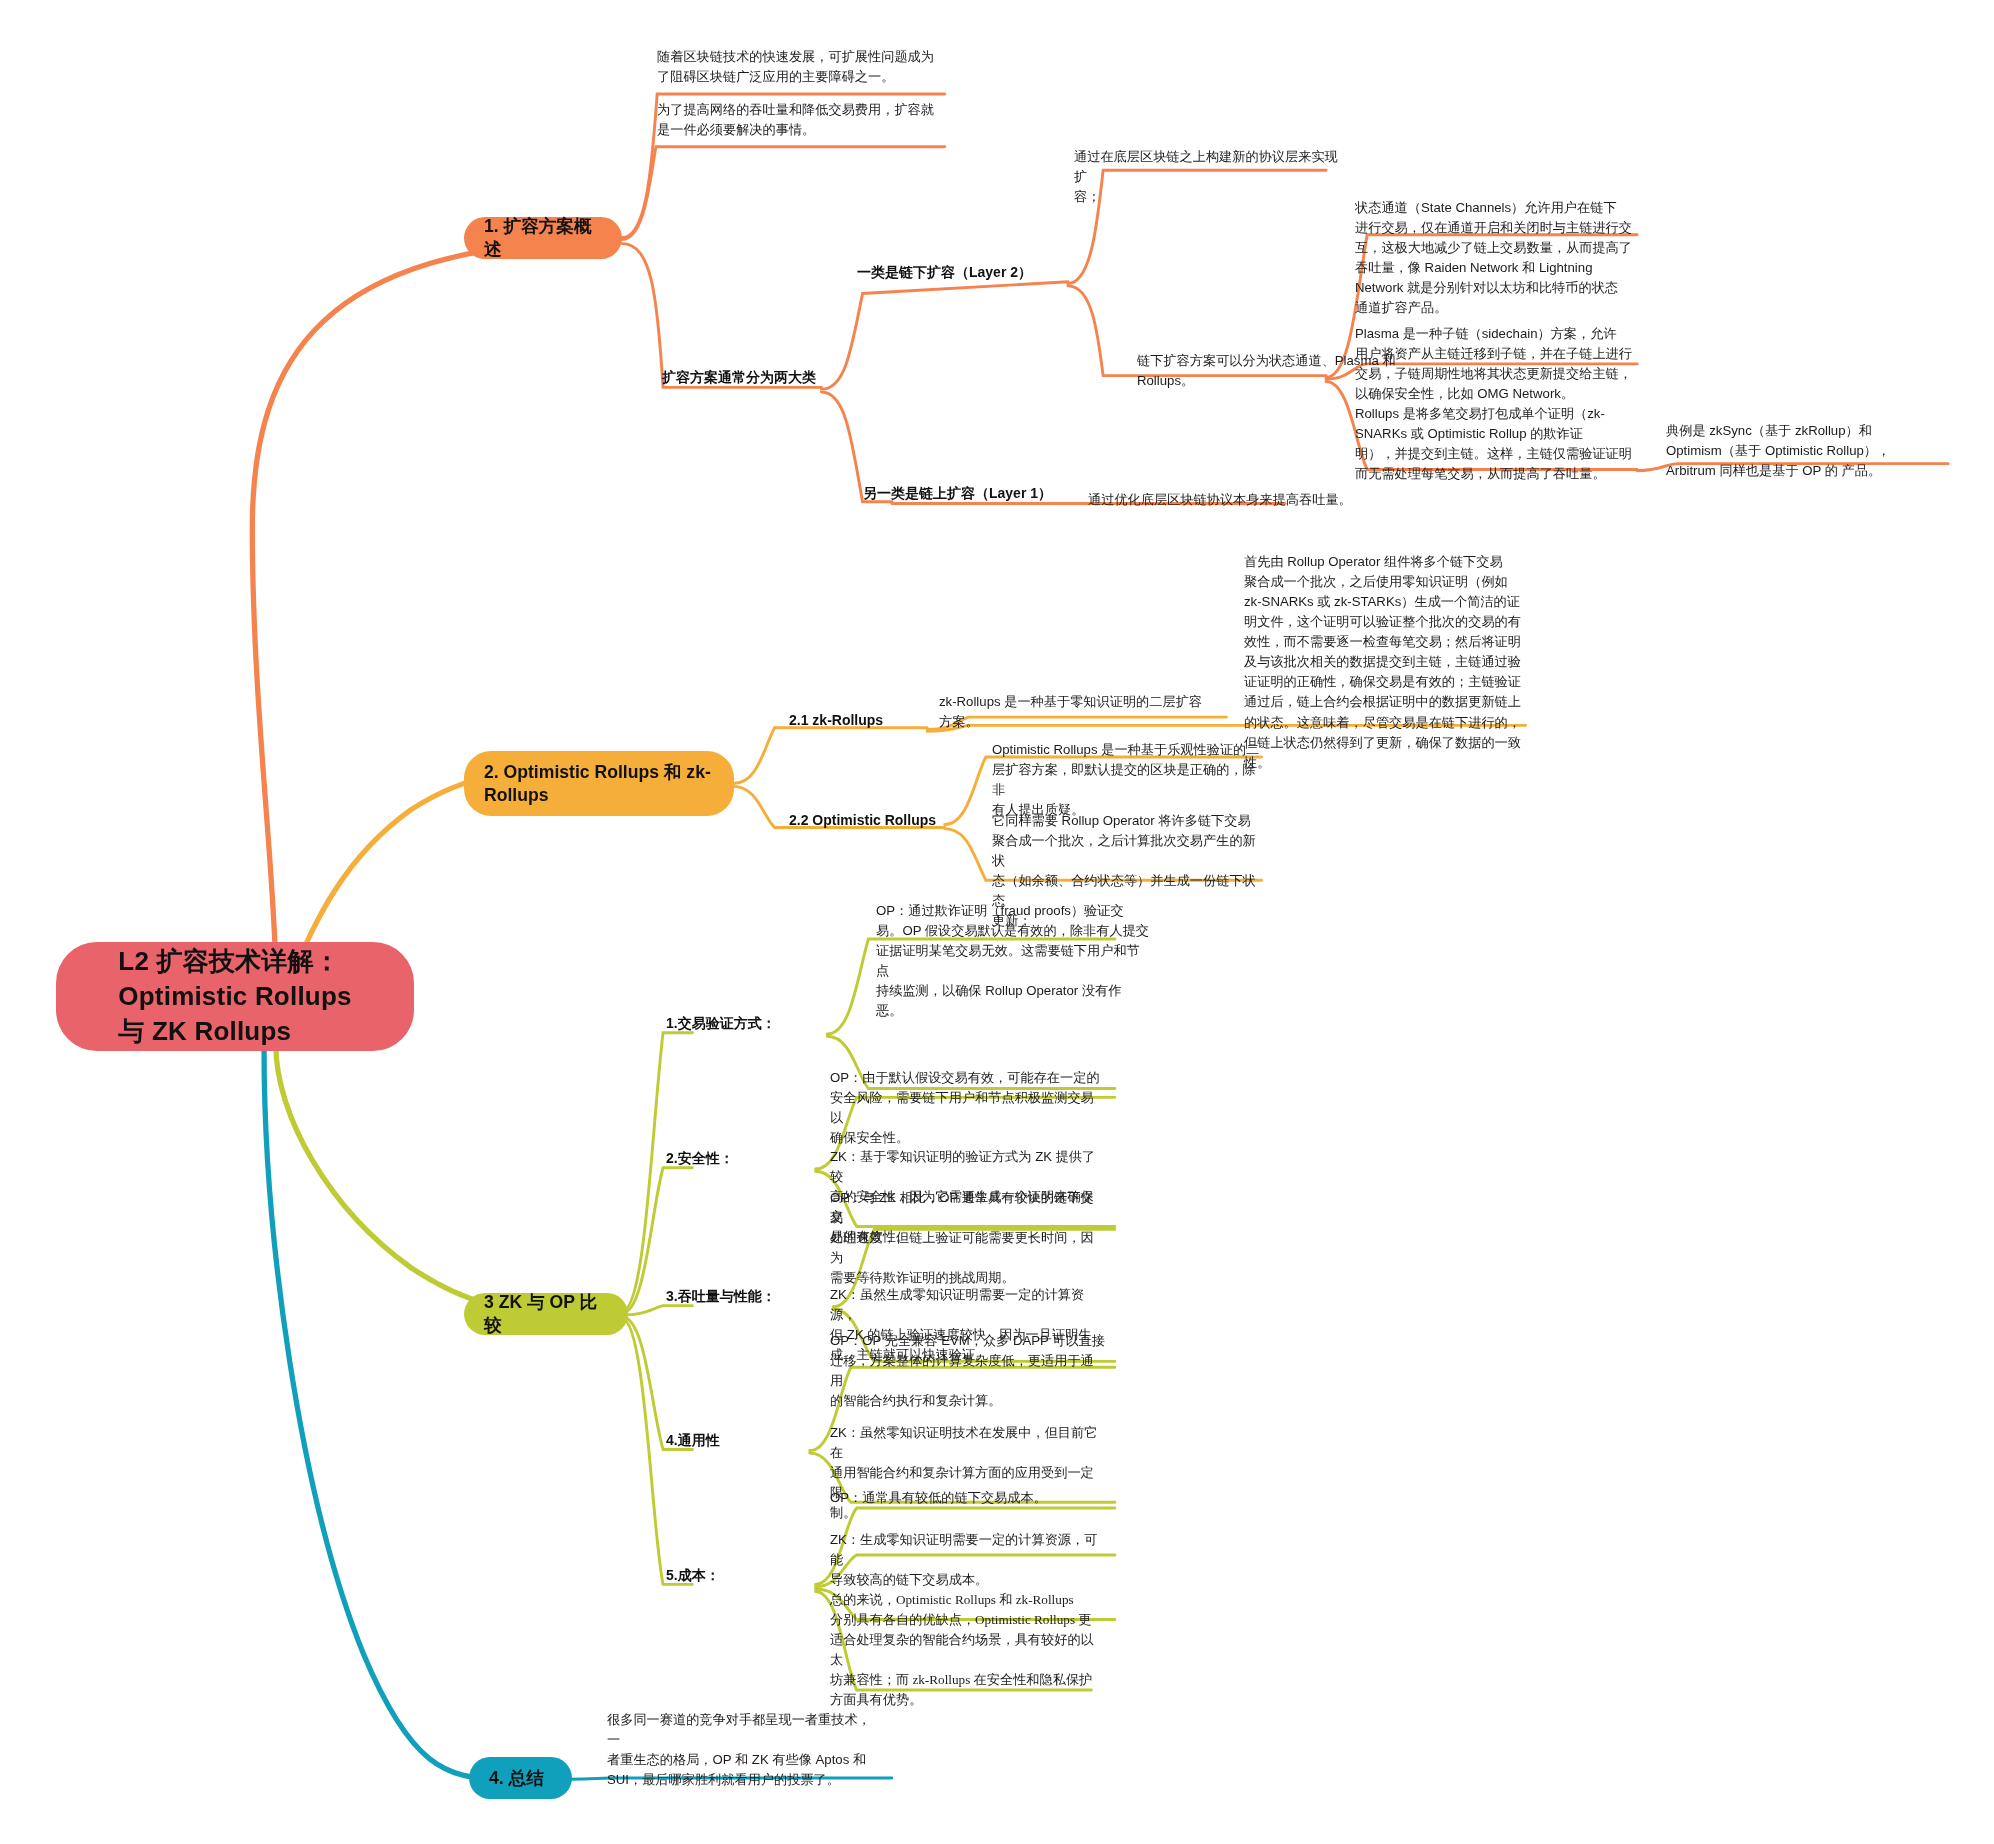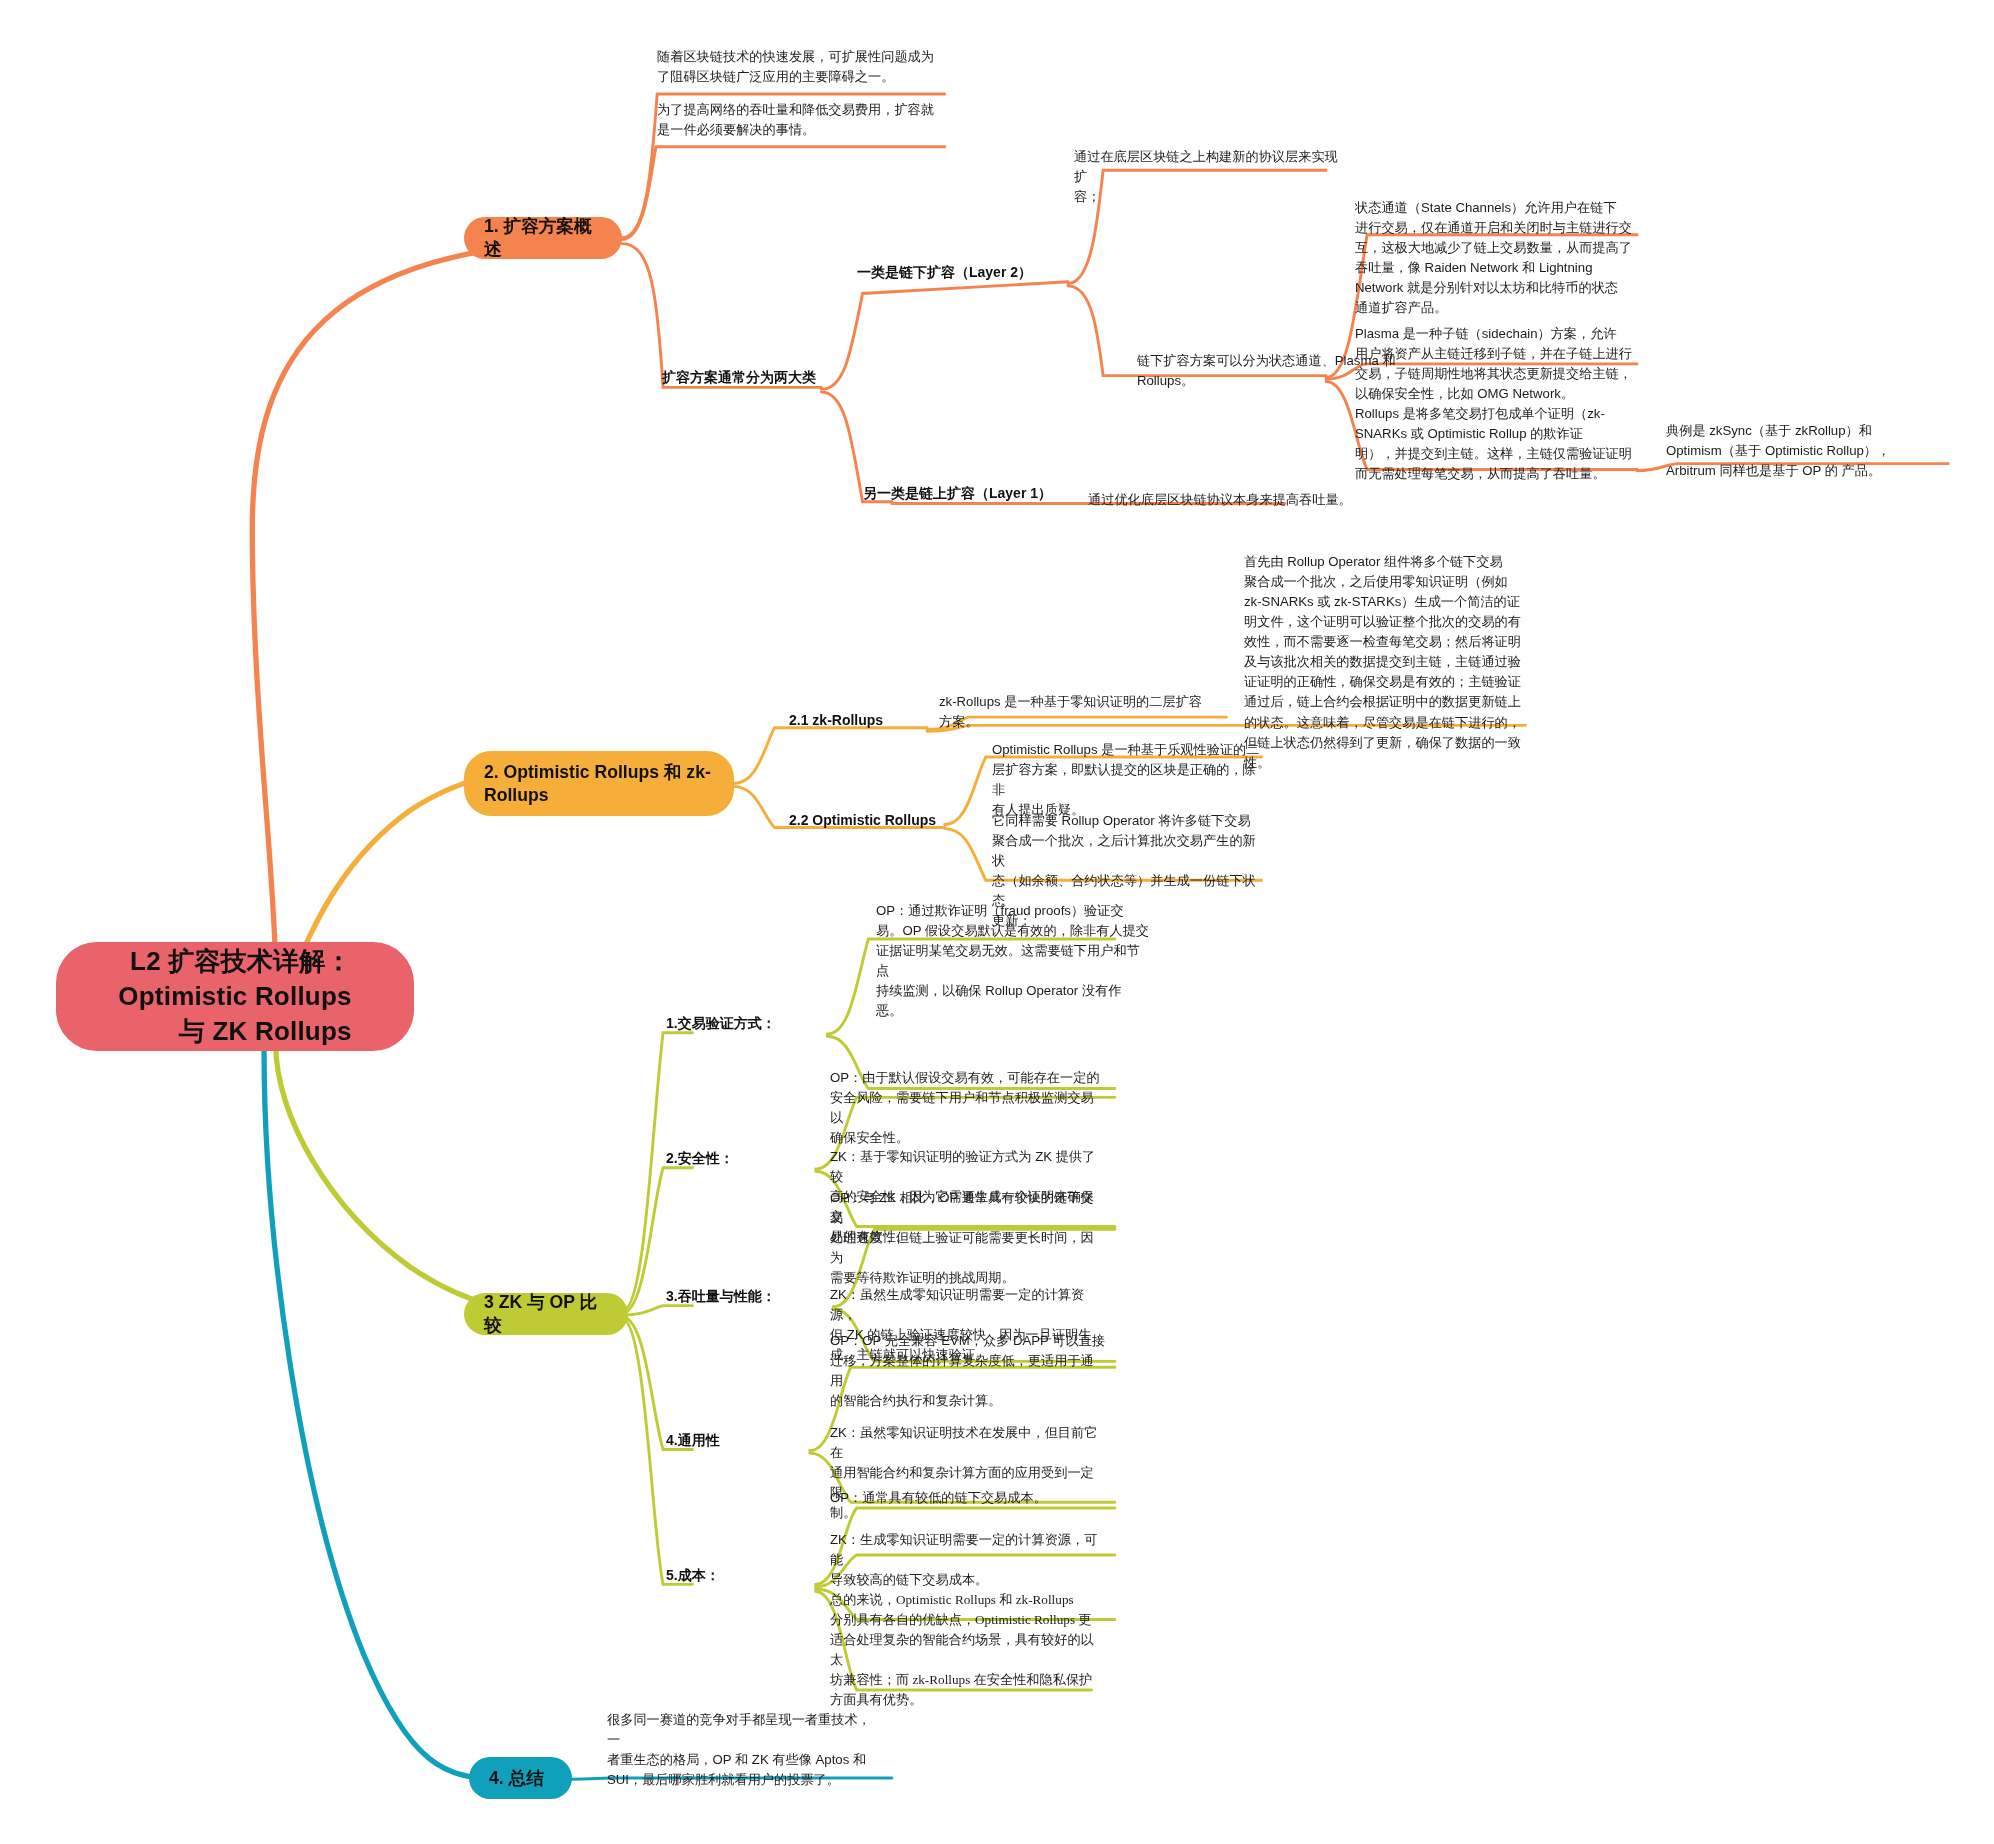--- a/index.html
+++ b/index.html
@@ -6,21 +6,21 @@
   body{font-family:"Liberation Sans","DejaVu Sans",sans-serif;}
   #canvas{position:relative;width:1995px;height:1845px;background:#ffffff;overflow:hidden;}
   #wires{position:absolute;left:0;top:0;width:1995px;height:1845px;pointer-events:none;}
 
   .node{position:absolute;box-sizing:border-box;}
 
   
   .root{
     background:#E9646A;border-radius:41px;
     display:flex;align-items:center;justify-content:center;
-    text-align:right;color:#111;font-weight:bold;
+    text-align:left;color:#111;font-weight:bold;
     font-size:26px;line-height:1.34;padding:27px 20px;
     white-space:pre-line;letter-spacing:0.2px;
   }
 
   
   .topic{
     border-radius:27px;display:flex;align-items:center;
     color:#111;font-weight:bold;font-size:17.6px;line-height:1.3;
     padding:10.6px 20px;white-space:pre-line;
   }

